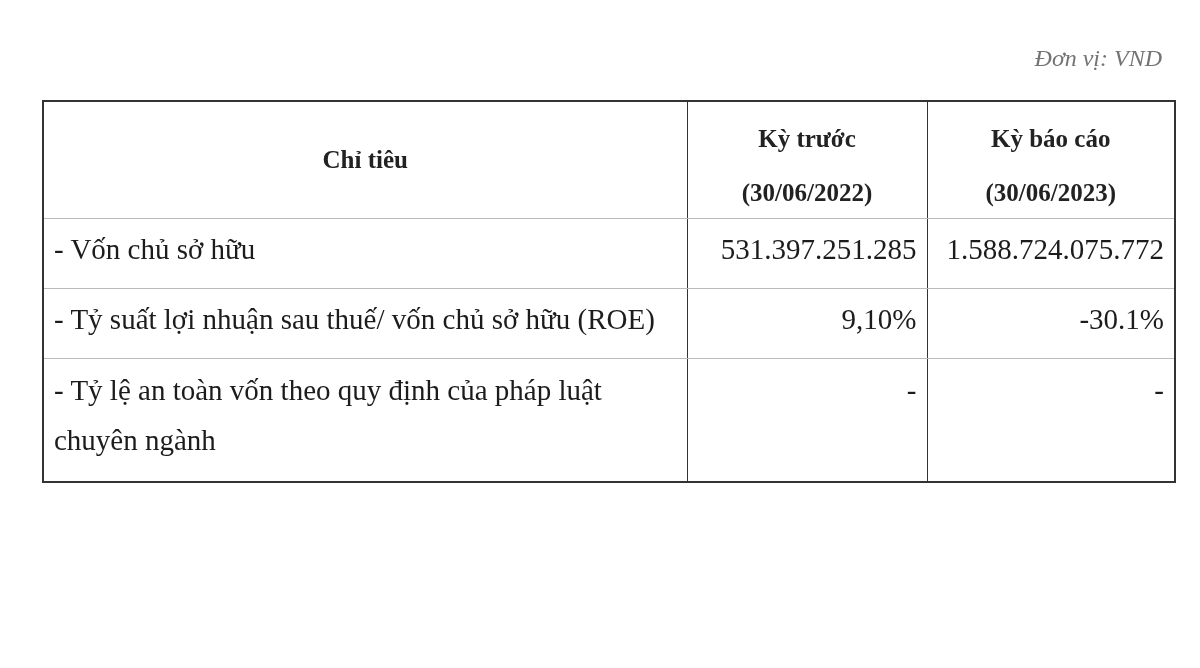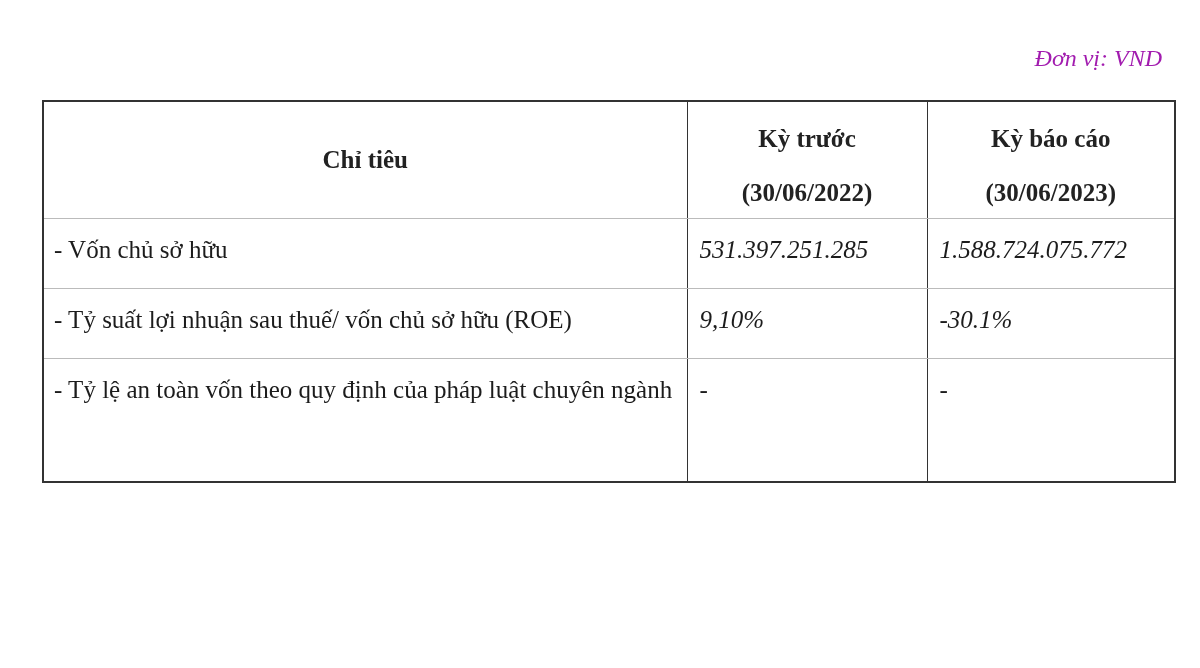--- a/index.html
+++ b/index.html
@@ -1,28 +1,28 @@
 <!DOCTYPE html>
 <html><head>
 <meta charset="utf-8">
 <style>
   html, body { margin: 0; padding: 0; background: #ffffff; }
   body { width: 1200px; height: 668px; position: relative; overflow: hidden;
          font-family: "Liberation Serif", "DejaVu Serif", serif; color: #1c1c1c; }
-  .unit { position: absolute; top: 45px; right: 38px; font-style: italic; font-size: 24px; color: #a21caf; }
+  .unit { position: absolute; top: 45px; right: 38px; font-style: italic; font-size: 24px; color: #737373; }
   table { position: absolute; left: 42px; top: 100px; width: 1132px; border-collapse: collapse;
           border: 2px solid #333; table-layout: fixed; }
   col.c1 { width: 644px; } col.c2 { width: 240px; } col.c3 { width: 248px; }
   th { font-weight: bold; font-size: 25px; text-align: center; line-height: 42px; height: 116px;
        border-right: 1.5px solid #333; border-bottom: 1px solid #bbb; padding: 0; vertical-align: middle; color: #222; }
   th:last-child { border-right: none; }
-  td { font-size: 25px; height: 61px; padding: 0 12px 8px 12px; border-right: 1.5px solid #333;
+  td { font-size: 29px; height: 61px; padding: 0 12px 8px 12px; border-right: 1.5px solid #333;
        border-bottom: 1px solid #bbb; vertical-align: middle; }
   td:last-child { border-right: none; }
-  td.num { text-align: left; padding-right: 10px; font-style: italic; }
+  td.num { text-align: right; padding-right: 10px; }
   td.label { padding-left: 10px; }
   tr.last td { border-bottom: none; height: 108px; vertical-align: top; padding-top: 6px; line-height: 50px; }
   tr.last td.num { line-height: 50px; }
   .hdr-line { display: block; margin-top: 12px; }
 </style>
 </head>
 <body>
 
 <div class="unit">Đơn vị: VND</div>
 

